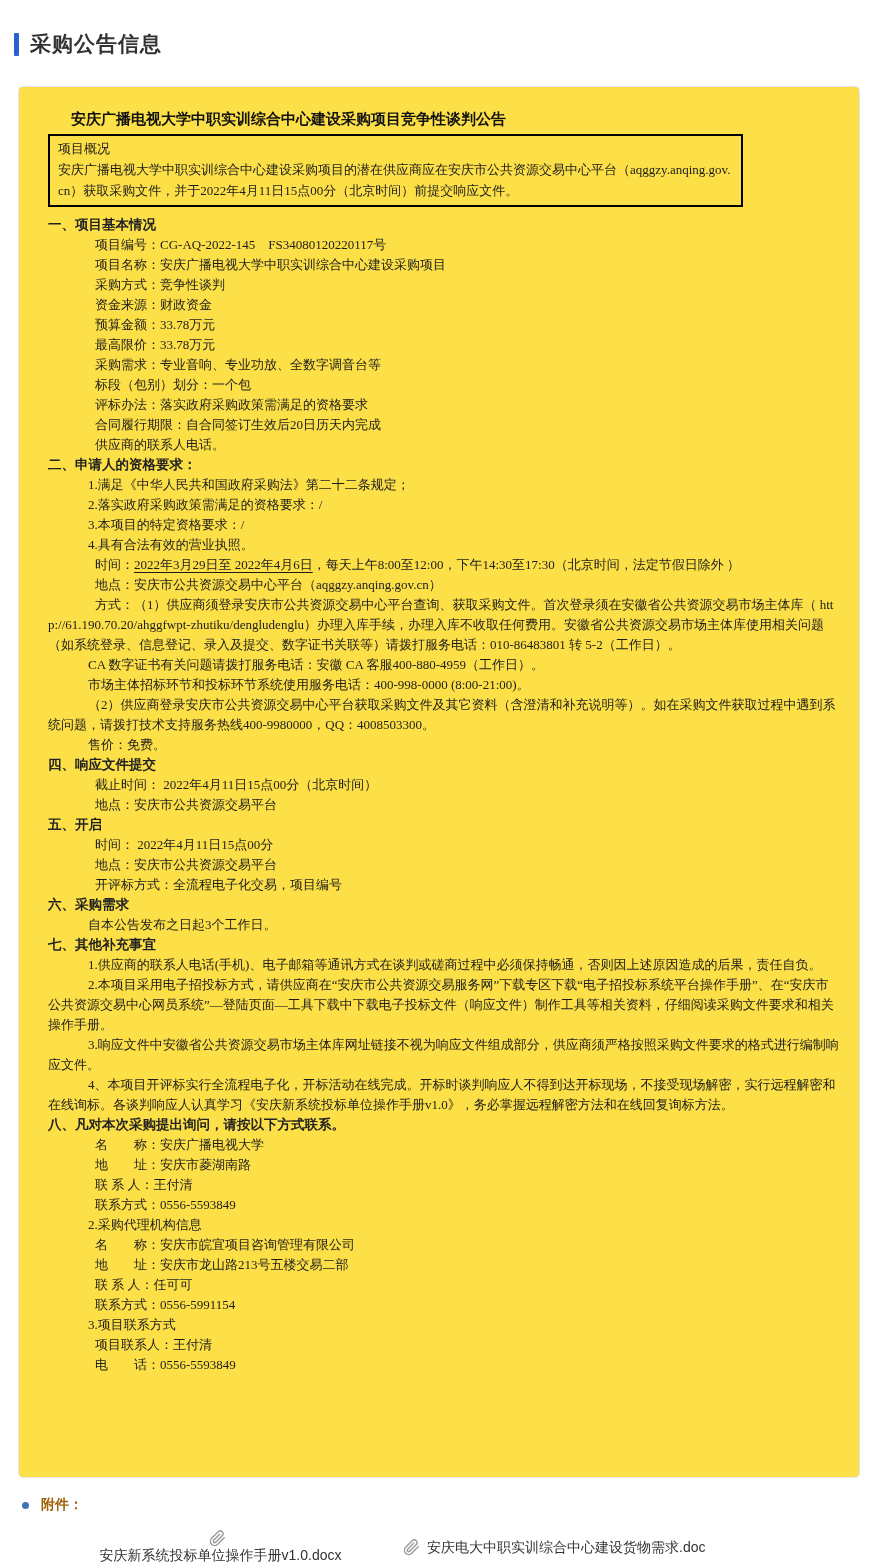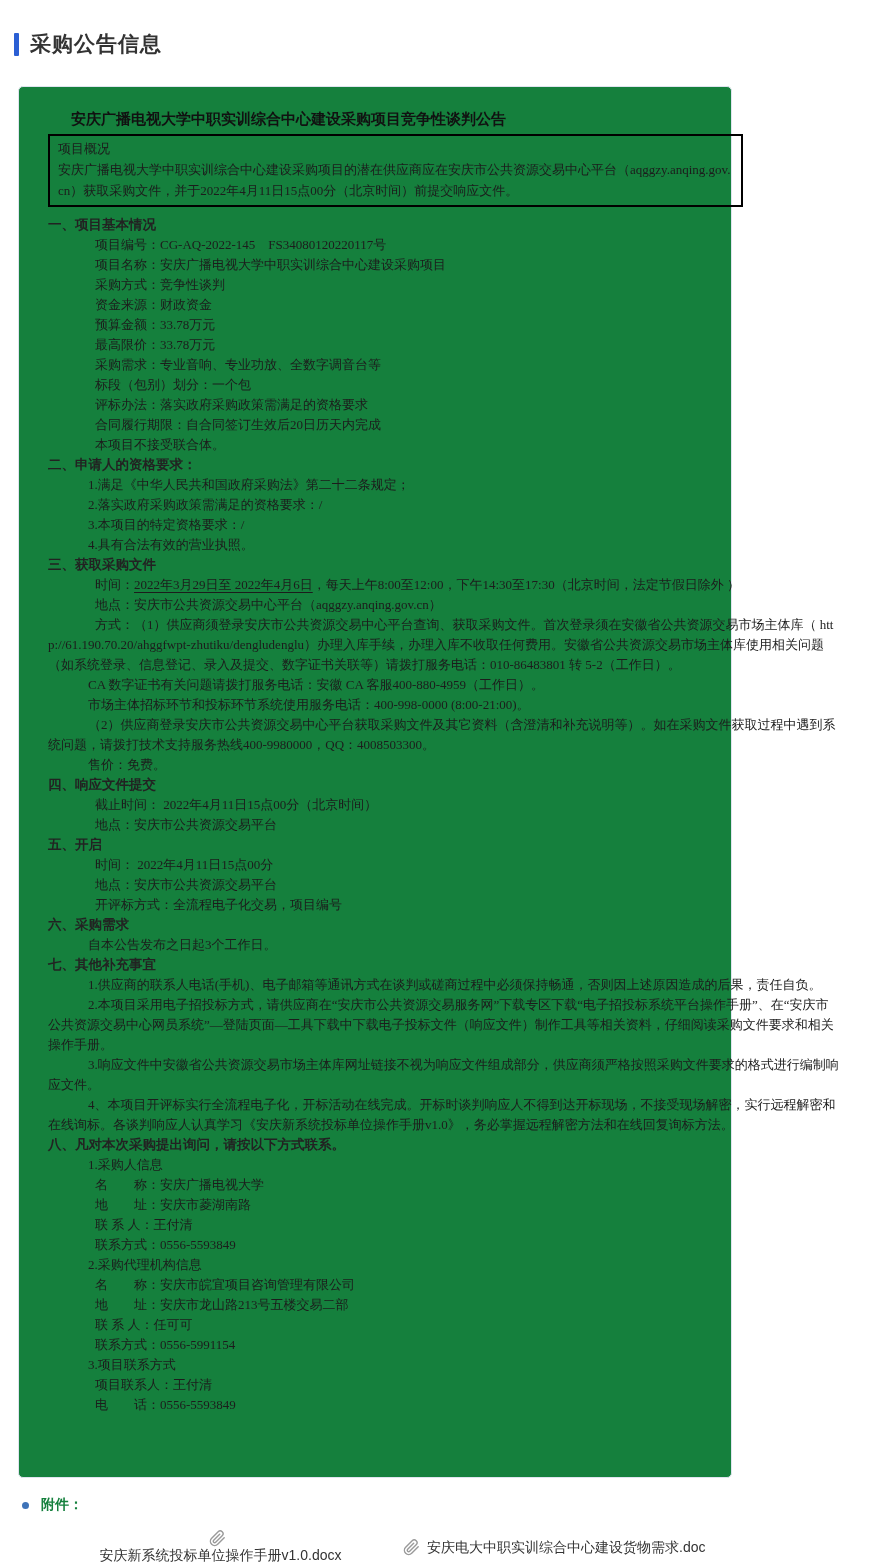--- a/index.html
+++ b/index.html
@@ -9,22 +9,22 @@
     font-family:"Liberation Sans", sans-serif;
     color:#333;
   }
   
   .page-header { display:flex; align-items:center; margin:30px 0 0 14px; }
   .accent-bar { width:5px; height:23px; border-radius:1px; margin-right:11px; background:#2b5fd4; }
   .page-header-title { font-size:21px; font-weight:bold; color:#333; letter-spacing:1px; }
 
   
   .card {
-    margin:28px 18px 0 18px; width:714px;
-    background:#15803d; border:1px solid #dfe4ef; border-radius:5px;
+    margin:28px 18px 0 18px; width:842px;
+    background:#fde047; border:1px solid #dfe4ef; border-radius:5px;
     padding:22px 22px 30px 29px; min-height:1392px;
   }
   .doc {
     width:791px;
     font-family:"Liberation Serif", serif;
     font-size:13px; line-height:20px; color:#1c1c1c;
   }
   .doc-title {
     font-family:"Liberation Sans", sans-serif;
     font-size:15px; font-weight:bold; color:#111;
@@ -72,27 +72,26 @@
         <div class="line b-l">项目编号：CG-AQ-2022-145    FS34080120220117号</div>
         <div class="line b-l">项目名称：安庆广播电视大学中职实训综合中心建设采购项目</div>
         <div class="line b-l">采购方式：竞争性谈判</div>
         <div class="line b-l">资金来源：财政资金</div>
         <div class="line b-l">预算金额：33.78万元</div>
         <div class="line b-l">最高限价：33.78万元</div>
         <div class="line b-l">采购需求：专业音响、专业功放、全数字调音台等</div>
         <div class="line b-l">标段（包别）划分：一个包</div>
         <div class="line b-l">评标办法：落实政府采购政策需满足的资格要求</div>
         <div class="line b-l">合同履行期限：自合同签订生效后20日历天内完成</div>
-        <div class="line b-l">本项目不接受联合体。</div>
+        <div class="line b-l">供应商的联系人电话。</div>
         <div class="line b-h">二、申请人的资格要求：</div>
         <div class="line b-n">1.满足《中华人民共和国政府采购法》第二十二条规定；</div>
         <div class="line b-n">2.落实政府采购政策需满足的资格要求：/</div>
         <div class="line b-n">3.本项目的特定资格要求：/</div>
         <div class="line b-n">4.具有合法有效的营业执照。</div>
-        <div class="line b-h">三、获取采购文件</div>
         <div class="line b-l"><span>时间：</span><span class="useg">2022年3月29日至 2022年4月6日</span><span>，每天上午8:00至12:00，下午14:30至17:30（北京时间，法定节假日除外 ）</span></div>
         <div class="line b-l">地点：安庆市公共资源交易中心平台（aqggzy.anqing.gov.cn）</div>
         <div class="line b-pl">方式：（1）供应商须登录安庆市公共资源交易中心平台查询、获取采购文件。首次登录须在安徽省公共资源交易市场主体库（ http://61.190.70.20/ahggfwpt-zhutiku/dengludenglu）办理入库手续，办理入库不收取任何费用。安徽省公共资源交易市场主体库使用相关问题（如系统登录、信息登记、录入及提交、数字证书关联等）请拨打服务电话：010-86483801 转 5-2（工作日）。</div>
         <div class="line b-p">CA 数字证书有关问题请拨打服务电话：安徽 CA 客服400-880-4959（工作日）。</div>
         <div class="line b-p">市场主体招标环节和投标环节系统使用服务电话：400-998-0000 (8:00-21:00)。</div>
         <div class="line b-p">（2）供应商登录安庆市公共资源交易中心平台获取采购文件及其它资料（含澄清和补充说明等）。如在采购文件获取过程中遇到系统问题，请拨打技术支持服务热线400-9980000，QQ：4008503300。</div>
         <div class="line b-p">售价：免费。</div>
         <div class="line b-h">四、响应文件提交</div>
         <div class="line b-l">截止时间： 2022年4月11日15点00分（北京时间）</div>
         <div class="line b-l">地点：安庆市公共资源交易平台</div>
@@ -101,41 +100,40 @@
         <div class="line b-l">地点：安庆市公共资源交易平台</div>
         <div class="line b-l">开评标方式：全流程电子化交易，项目编号</div>
         <div class="line b-h">六、采购需求</div>
         <div class="line b-p">自本公告发布之日起3个工作日。</div>
         <div class="line b-h">七、其他补充事宜</div>
         <div class="line b-p">1.供应商的联系人电话(手机)、电子邮箱等通讯方式在谈判或磋商过程中必须保持畅通，否则因上述原因造成的后果，责任自负。</div>
         <div class="line b-p">2.本项目采用电子招投标方式，请供应商在“安庆市公共资源交易服务网”下载专区下载“电子招投标系统平台操作手册”、在“安庆市公共资源交易中心网员系统”—登陆页面—工具下载中下载电子投标文件（响应文件）制作工具等相关资料，仔细阅读采购文件要求和相关操作手册。</div>
         <div class="line b-p">3.响应文件中安徽省公共资源交易市场主体库网址链接不视为响应文件组成部分，供应商须严格按照采购文件要求的格式进行编制响应文件。</div>
         <div class="line b-p">4、本项目开评标实行全流程电子化，开标活动在线完成。开标时谈判响应人不得到达开标现场，不接受现场解密，实行远程解密和在线询标。各谈判响应人认真学习《安庆新系统投标单位操作手册v1.0》，务必掌握远程解密方法和在线回复询标方法。</div>
         <div class="line b-h">八、凡对本次采购提出询问，请按以下方式联系。</div>
-        <div class="line b-n">1.采购人信息</div>
         <div class="line b-l">名　　称：安庆广播电视大学</div>
         <div class="line b-l">地　　址：安庆市菱湖南路</div>
         <div class="line b-l">联 系 人：王付清</div>
         <div class="line b-l">联系方式：0556-5593849</div>
         <div class="line b-n">2.采购代理机构信息</div>
         <div class="line b-l">名　　称：安庆市皖宜项目咨询管理有限公司</div>
         <div class="line b-l">地　　址：安庆市龙山路213号五楼交易二部</div>
         <div class="line b-l">联 系 人：任可可</div>
         <div class="line b-l">联系方式：0556-5991154</div>
         <div class="line b-n">3.项目联系方式</div>
         <div class="line b-l">项目联系人：王付清</div>
         <div class="line b-l">电　　话：0556-5593849</div>
       </div>
   </div>
 </div>
 
 <div class="attach">
   <div class="attach-head">
     <span class="bullet" style="background: rgb(62, 115, 184);"></span>
-    <span class="attach-label" style="color: #15803d;">附件：</span>
+    <span class="attach-label" style="color: #a16207;">附件：</span>
   </div>
   <div class="files">
       <div class="file">
         <svg class="clip" viewBox="0 0 24 24" fill="none" stroke="#9a9a9a" stroke-width="2" stroke-linecap="round" stroke-linejoin="round">
           <path d="M21.44 11.05l-9.19 9.19a6 6 0 0 1-8.49-8.49l9.19-9.19a4 4 0 0 1 5.66 5.66l-9.2 9.19a2 2 0 0 1-2.83-2.83l8.49-8.48"></path>
         </svg>
         <span class="fname">安庆新系统投标单位操作手册v1.0.docx</span>
       </div>
       <div class="file">
         <svg class="clip" viewBox="0 0 24 24" fill="none" stroke="#9a9a9a" stroke-width="2" stroke-linecap="round" stroke-linejoin="round">

